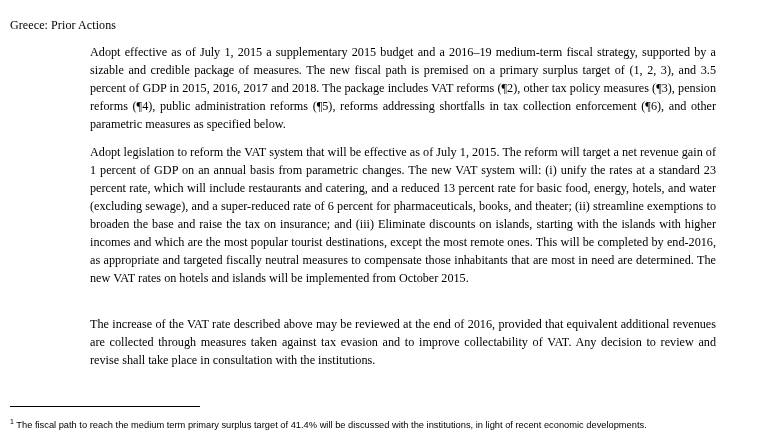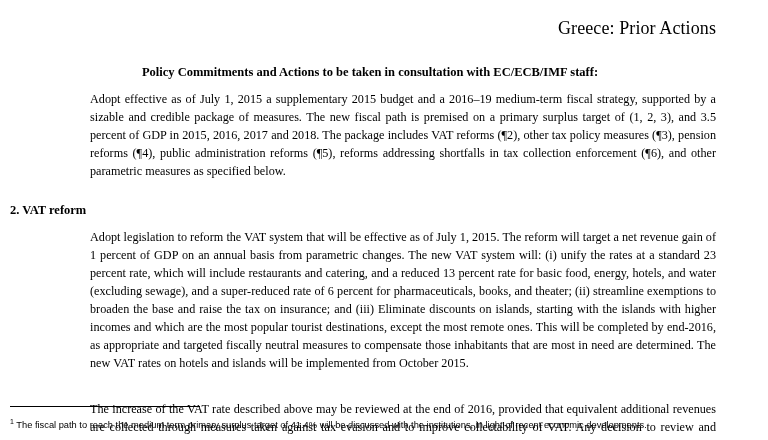--- a/index.html
+++ b/index.html
@@ -15,22 +15,22 @@
     color: #000000;
   }
   .page {
     position: relative;
     width: 768px;
     height: 440px;
     box-sizing: border-box;
     padding: 14px 52px 0 10px;
   }
   .doc-title {
-    text-align: right;
-    font-size: 18px;
+    text-align: left;
+    font-size: 12px;
     font-family: "Liberation Serif", serif;
     margin: 4px 0 0 0;
     letter-spacing: 0.1px;
   }
   .subtitle {
     text-align: center;
     font-size: 12.5px;
     font-weight: bold;
     margin: 26px 0 0 0;
     padding-left: 14px;
@@ -81,26 +81,24 @@
     vertical-align: super;
   }
 </style>
 </head>
 <body>
 
 <div class="page">
 
   <div class="doc-title">Greece: Prior Actions</div>
 
-  <div class="subtitle">Policy Commitments and Actions to be taken in consultation with EC/ECB/IMF staff:</div>
 
 
   <div class="body-para">Adopt effective as of July 1, 2015 a supplementary 2015 budget and a 2016–19 medium-term fiscal strategy, supported by a sizable and credible package of measures. The new fiscal path is premised on a primary surplus target of (1, 2, 3), and 3.5 percent of GDP in 2015, 2016, 2017 and 2018. The package includes VAT reforms (¶2), other tax policy measures (¶3), pension reforms (¶4), public administration reforms (¶5), reforms addressing shortfalls in tax collection enforcement (¶6), and other parametric measures as specified below.</div>
 
-  <div class="section-heading"><span>2. VAT reform</span></div>
 
   <div class="body-para">Adopt legislation to reform the VAT system that will be effective as of July 1, 2015. The reform will target a net revenue gain of 1 percent of GDP on an annual basis from parametric changes. The new VAT system will: (i) unify the rates at a standard 23 percent rate, which will include restaurants and catering, and a reduced 13 percent rate for basic food, energy, hotels, and water (excluding sewage), and a super-reduced rate of 6 percent for pharmaceuticals, books, and theater; (ii) streamline exemptions to broaden the base and raise the tax on insurance; and (iii) Eliminate discounts on islands, starting with the islands with higher incomes and which are the most popular tourist destinations, except the most remote ones. This will be completed by end-2016, as appropriate and targeted fiscally neutral measures to compensate those inhabitants that are most in need are determined. The new VAT rates on hotels and islands will be implemented from October 2015.</div>
 
   <div class="body-para para-gap">The increase of the VAT rate described above may be reviewed at the end of 2016, provided that equivalent additional revenues are collected through measures taken against tax evasion and to improve collectability of VAT. Any decision to review and revise shall take place in consultation with the institutions.</div>
 
   <div class="footnote-rule"></div>
 
   <div class="footnote"><span class="sup">1</span> <span>The fiscal path to reach the medium term primary surplus target of 41.4% will be discussed with the institutions, in light of recent economic developments.</span></div>
 
 </div>

